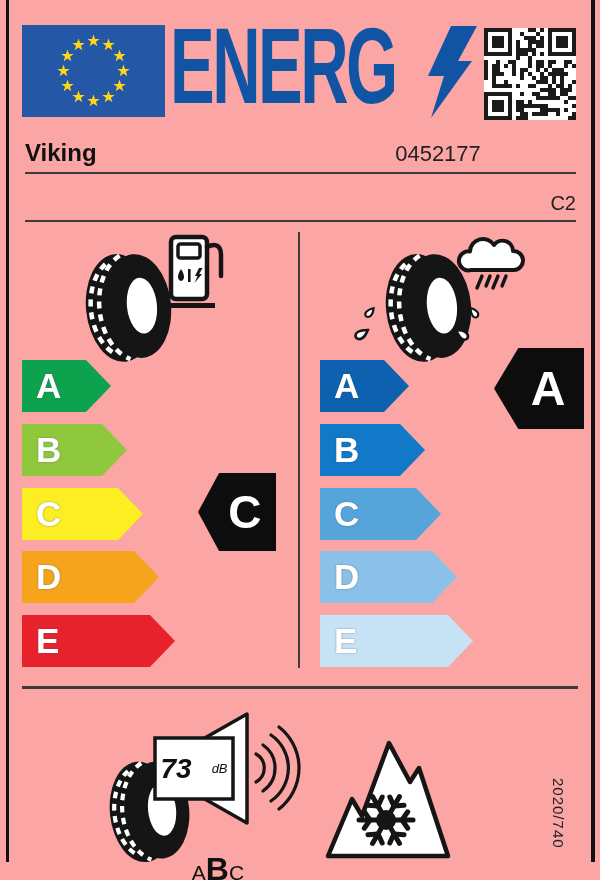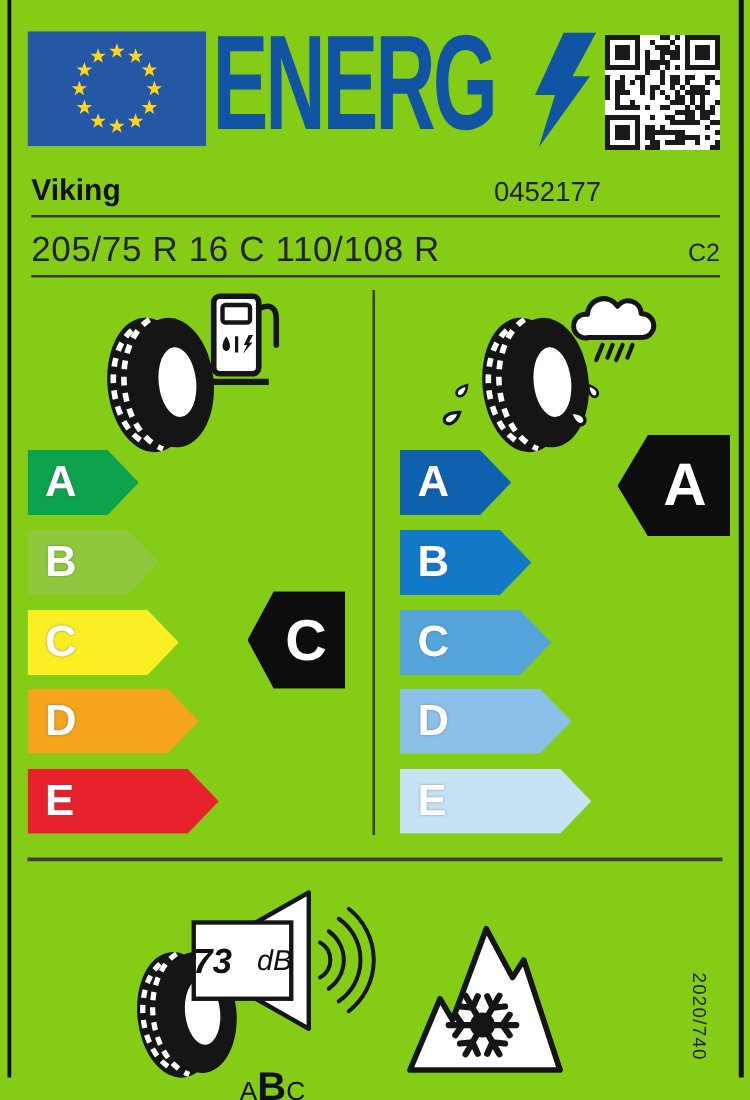--- a/index.html
+++ b/index.html
@@ -1,16 +1,16 @@
 <!DOCTYPE html>
 <html><head>
 <meta charset="utf-8">
 <style>
   html,body{margin:0;padding:0;background:#fff;}
-  #label{position:relative;width:600px;height:880px;background:#84cc16;
+  #label{position:relative;width:600px;height:880px;background:#fca5a5;
          font-family:"Liberation Sans", sans-serif;overflow:hidden;color:#1a1a1a;}
   .abs{position:absolute;}
 
   
   .frame-left{left:6px;top:0;width:3px;height:862px;background:#111;}
   .frame-right{left:591px;top:0;width:4px;height:862px;background:#111;}
 
   
   .flag{left:22px;top:25px;}
   .energ{left:170px;top:16px;height:100px;line-height:100px;
@@ -51,21 +51,21 @@
          display:flex;align-items:center;justify-content:center;
          filter:drop-shadow(0 0 1px #999);}
   .badge span{margin-left:20%;}
   .badge-fuel{left:198px;top:473px;width:78px;height:78px;font-size:46px;}
   .badge-wet{left:494px;top:348px;width:90px;height:81px;font-size:48px;}
 
   
   .noise-text{left:155px;top:738px;width:78px;height:61px;display:flex;
               align-items:center;justify-content:center;white-space:nowrap;font-style:italic;}
   .noise-text .val{font-size:28px;font-weight:bold;color:#111;}
-  .noise-text .unit{font-size:23px;color:#111;margin-left:20px;}
+  .noise-text .unit{font-size:13px;color:#111;margin-left:20px;}
   .noise-classes{left:178px;top:851px;width:80px;text-align:center;white-space:nowrap;color:#111;}
   .noise-classes .small{font-size:21px;}
   .noise-classes .big{font-size:32px;font-weight:bold;}
 
   .reg{left:550px;top:778px;height:84px;writing-mode:vertical-rl;
        font-size:15px;color:#222;letter-spacing:1px;}
 </style>
 </head>
 <body>
 
@@ -284,21 +284,20 @@
       <rect x="72" y="8" width="12" height="12" fill="#1a1a1a"></rect>
       <rect x="0" y="64" width="28" height="28" fill="#1a1a1a"></rect>
       <rect x="4" y="68" width="20" height="20" fill="#fff"></rect>
       <rect x="8" y="72" width="12" height="12" fill="#1a1a1a"></rect>
     </svg>
 
   <div class="abs brand">Viking</div>
   <div class="abs article">0452177</div>
   <div class="abs rule rule1"></div>
 
-  <div class="abs sizeline">205/75 R 16 C 110/108 R</div>
   <div class="abs tclass">C2</div>
   <div class="abs rule rule2"></div>
 
   <div class="abs vdivider"></div>
 
   <svg class="abs" style="left:84px;top:250px;" width="90" height="114" viewBox="0 0 90 114">
       <use href="#tyre-sym"></use>
     </svg>
 
   <svg class="abs" style="left:168px;top:234px;" width="56" height="76" viewBox="0 0 56 76">

